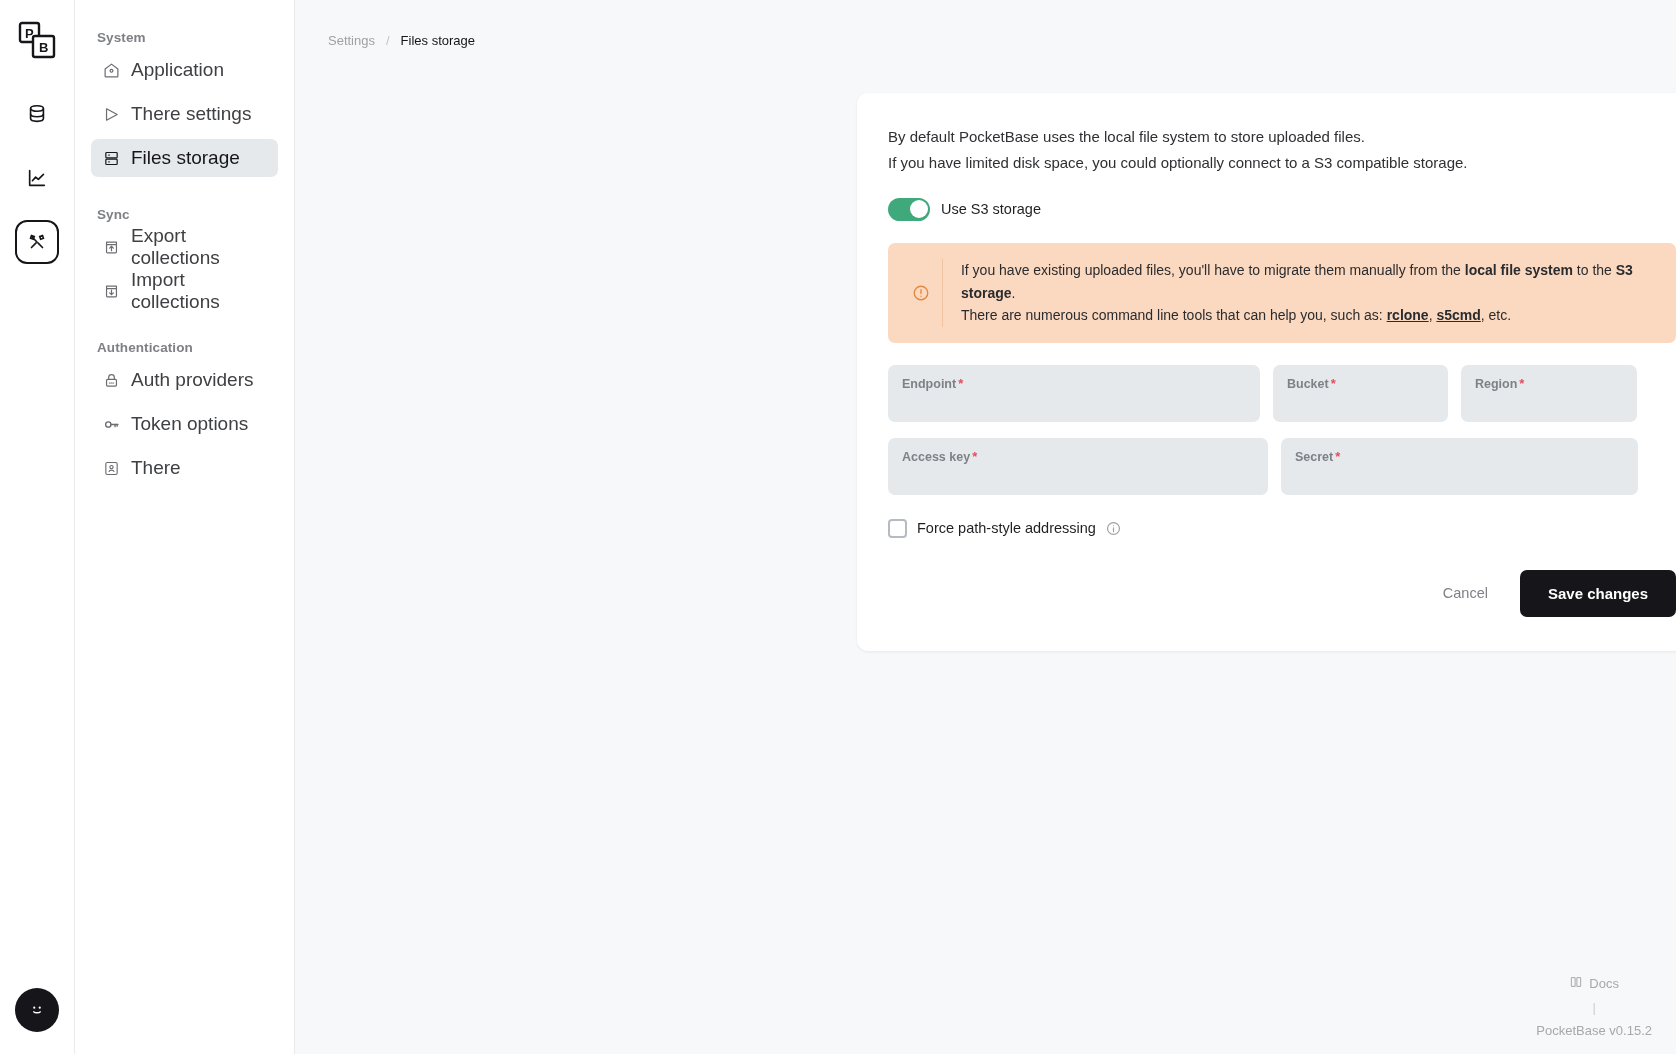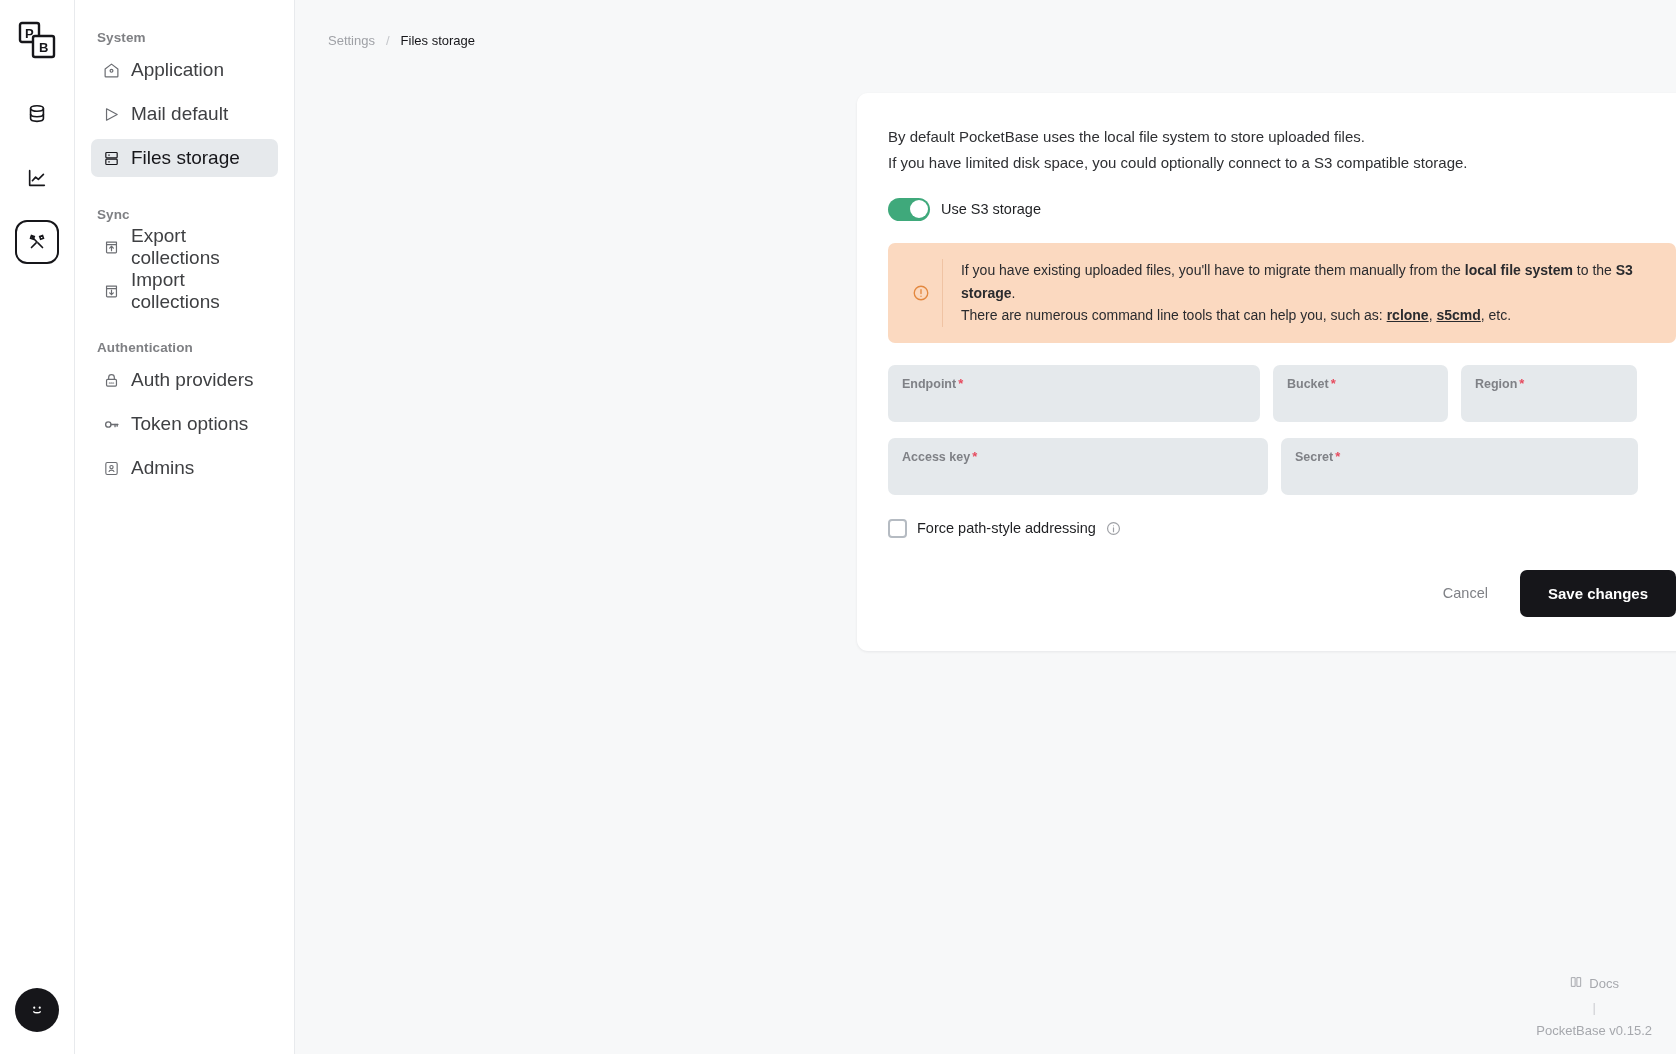--- a/index.html
+++ b/index.html
@@ -205,21 +205,21 @@
     </span>
     <span>Application</span>
   </div>
 
   <div class="side-item">
     <span class="ico">
       <svg width="17" height="17" viewBox="0 0 24 24" fill="none" stroke="currentColor" stroke-width="1.7" stroke-linejoin="round">
         <path d="M5 4l15 8-15 8z"></path>
       </svg>
     </span>
-    <span>Mail default</span>
+    <span>There settings</span>
   </div>
 
   <div class="side-item active">
     <span class="ico">
       <svg width="17" height="17" viewBox="0 0 24 24" fill="none" stroke="currentColor" stroke-width="1.7">
         <rect x="4" y="3.5" width="16" height="7.5" rx="1.2"></rect>
         <rect x="4" y="13" width="16" height="7.5" rx="1.2"></rect>
         <path d="M7.5 7.2h2M7.5 16.8h2"></path>
       </svg>
     </span>
@@ -276,21 +276,21 @@
   </div>
 
   <div class="side-item">
     <span class="ico">
       <svg width="17" height="17" viewBox="0 0 24 24" fill="none" stroke="currentColor" stroke-width="1.6">
         <rect x="4" y="3.5" width="16" height="17" rx="2"></rect>
         <circle cx="12" cy="10" r="2.3"></circle>
         <path d="M8.2 16.8c.6-1.7 2.1-2.6 3.8-2.6s3.2.9 3.8 2.6"></path>
       </svg>
     </span>
-    <span>Admins</span>
+    <span>There</span>
   </div>
 </div>
 
 <div class="main">
 
   <div class="breadcrumb">
     <span class="crumb-muted">Settings</span>
     <span class="crumb-sep">/</span>
     <span class="crumb-current">Files storage</span>
   </div>

